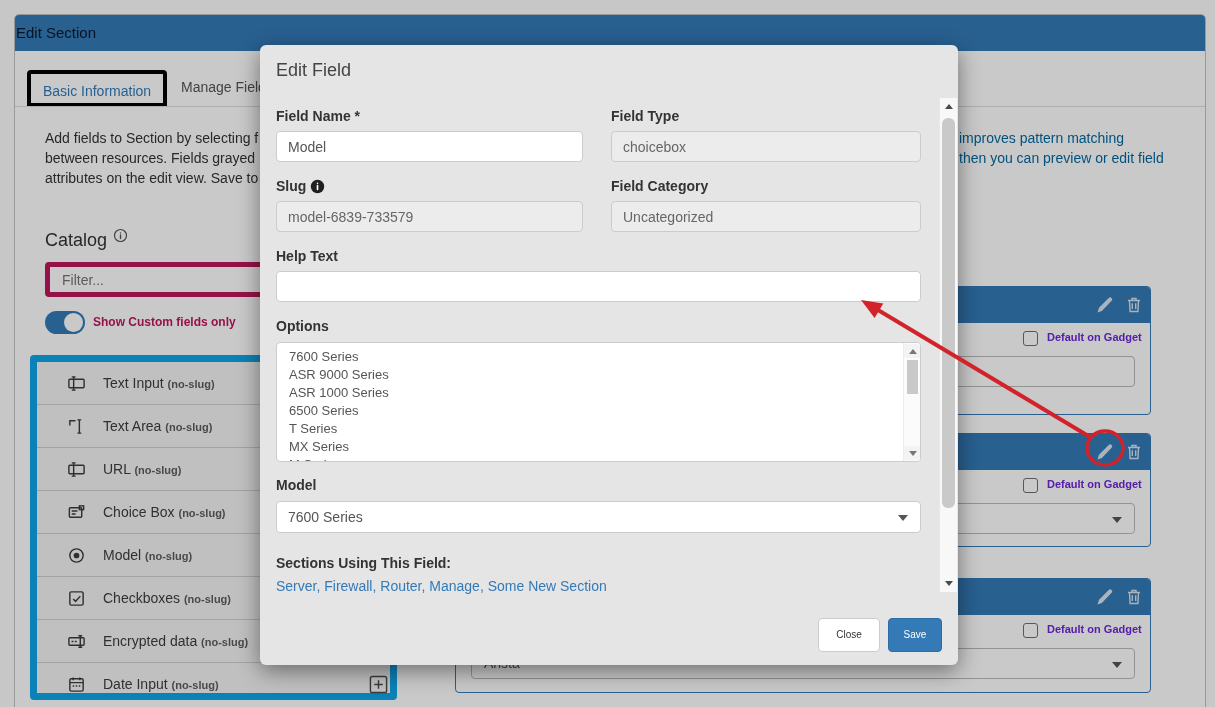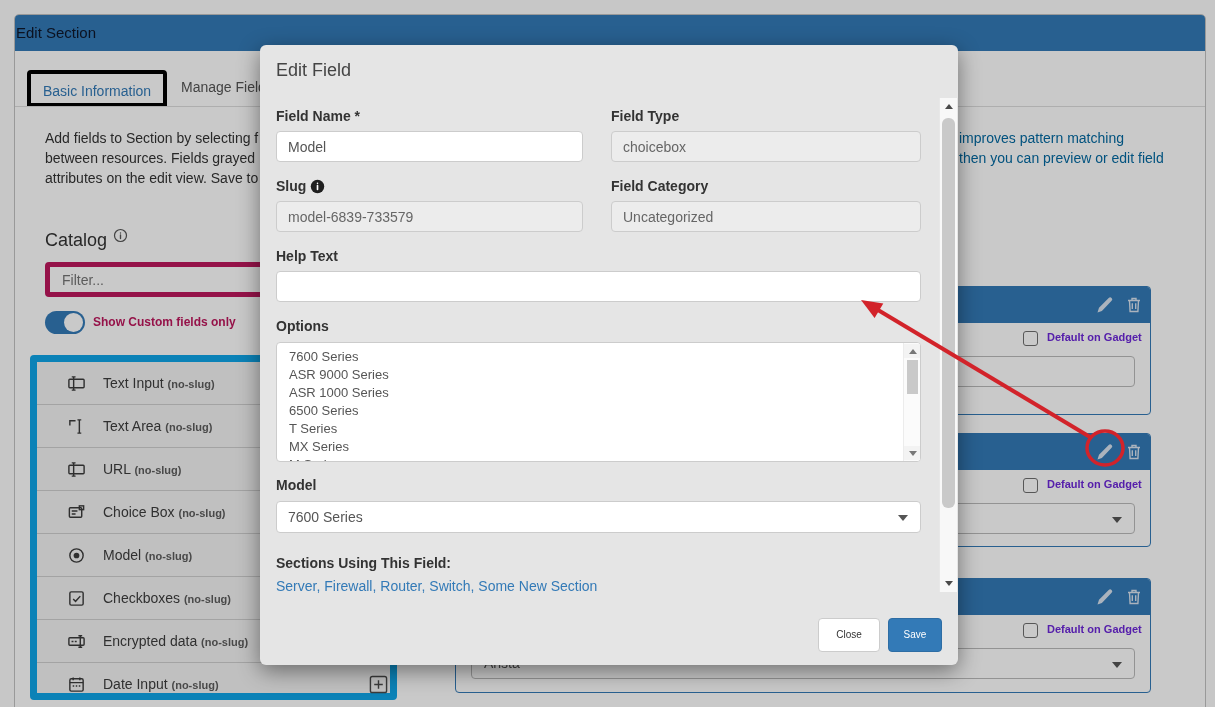--- a/index.html
+++ b/index.html
@@ -277,21 +277,21 @@
             <span class="tri-dn"></span>
           </span>
       </div>
     </div>
 
     <div class="m-lab" style="left:16px;top:432px">Model</div>
     <div class="m-select"><span>7600 Series</span><span class="caret"></span></div>
 
     <div class="m-lab" style="left:16px;top:510px">Sections Using This Field:</div>
     <div class="m-links">
-      <a>Server</a><span class="comma">, </span><a>Firewall</a><span class="comma">, </span><a>Router</a><span class="comma">, </span><a>Switch</a><span class="comma">, </span><a>Some New Section</a>
+      <a>Server</a><span class="comma">, </span><a>Firewall</a><span class="comma">, </span><a>Router</a><span class="comma">, </span><a>Manage</a><span class="comma">, </span><a>Some New Section</a>
     </div>
 
     <div class="m-scroll">
       <span class="ms-up">
           <span class="tri-up" style="border-bottom-color:#4a4a4a"></span>
         </span>
       <span class="ms-thumb"></span>
       <span class="ms-dn">
           <span class="tri-dn" style="border-top-color:#4a4a4a"></span>
         </span>

